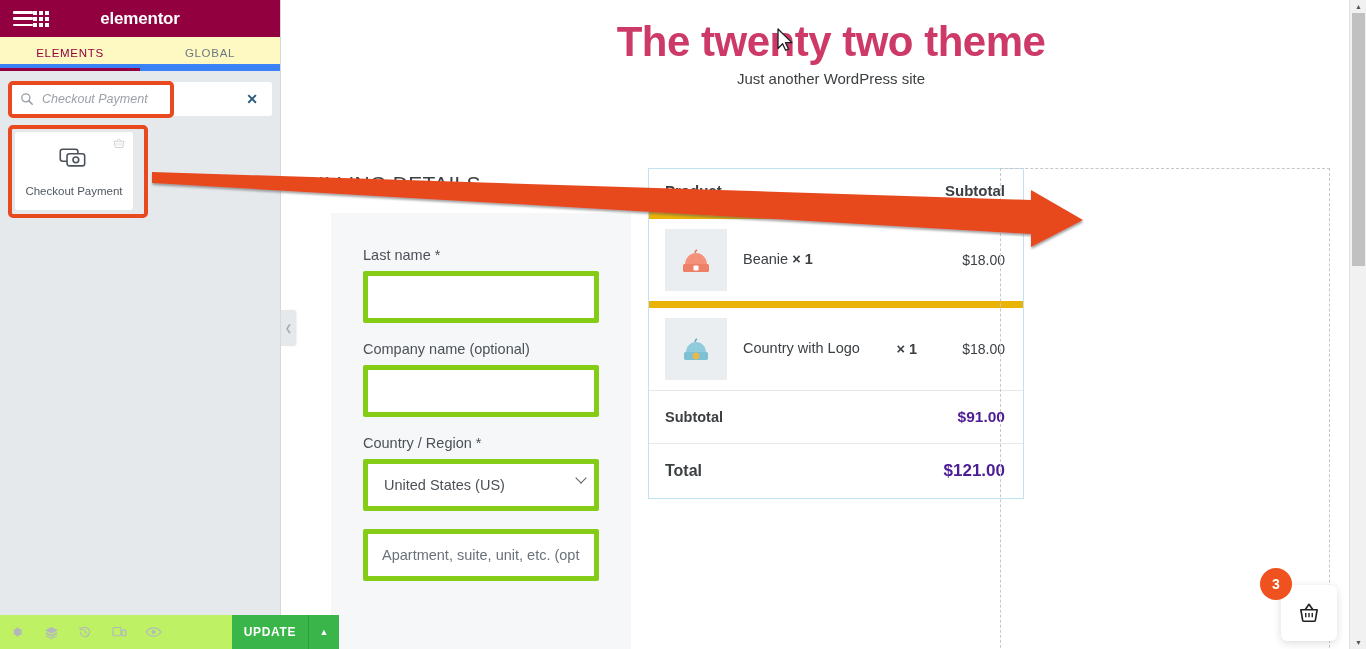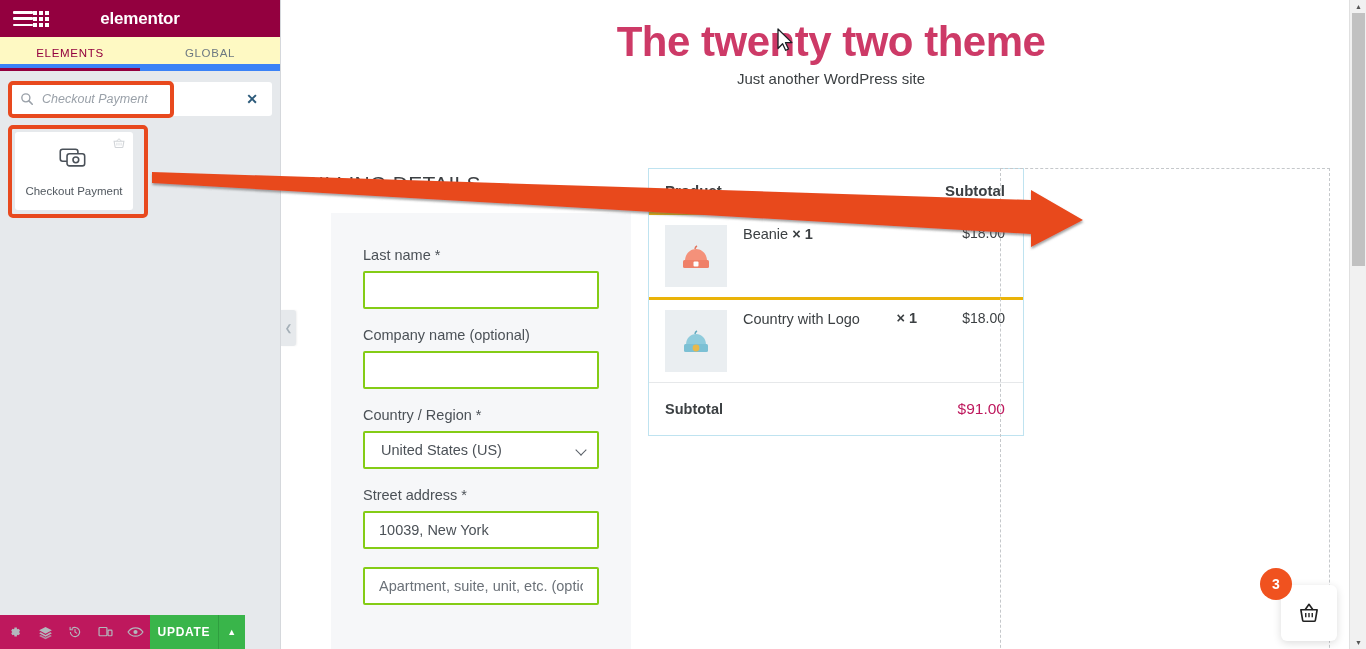--- a/index.html
+++ b/index.html
@@ -78,22 +78,22 @@
   .pro-badge {
     position: absolute; right: 7px; top: 5px; opacity: .45;
   }
   .hl-widget {
     position: absolute; left: 8px; top: 125px; width: 140px; height: 93px;
     border: 4px solid #e8491e; border-radius: 5px; pointer-events: none;
   }
 
   
   #panel-footer {
-    position: absolute; left: 0; bottom: 0; width: 245px; height: 34px;
-    background: #be185d; display: flex; align-items: center;
+    position: absolute; left: 0; bottom: 0; width: 339px; height: 34px;
+    background: #bef264; display: flex; align-items: center;
   }
   .footer-ico {
     width: 34px; height: 34px; display: flex; align-items: center;
     justify-content: center; color: #b3b8bd; cursor: pointer;
   }
   #update-btn {
     margin-left: auto; height: 34px; background: #39b54a; color: #fff;
     font-size: 12px; font-weight: bold; letter-spacing: .7px;
     display: flex; align-items: center; justify-content: center;
     width: 76px; cursor: pointer;
@@ -129,21 +129,21 @@
   #billing-heading {
     position: absolute; left: 8px; top: 172px;
     font-size: 21px; color: #3c4043; letter-spacing: .3px;
   }
   #billing-box {
     position: absolute; left: 35px; top: 213px; width: 300px; height: 440px;
     background: #f6f7f9;
   }
   .field-label { font-size: 14.5px; color: #4b5157; margin-bottom: 8px; }
   .field-input {
-    background: #fff; border: 2px solid #84cc16; height: 38px; border-radius: 2px;
+    background: #fff; border: 5px solid #84cc16; height: 52px; border-radius: 2px;
     font-family: "Liberation Sans", sans-serif; font-size: 14.5px;
     color: #4b5157; padding: 0 14px; width: 100%; outline: none;
   }
   .field-input::placeholder { color: #6b7178; }
   .f-row { display: flex; gap: 28px; }
   .f-col { flex: 1; }
   .f-block { margin-bottom: 18px; }
   .select-wrap { position: relative; }
   .select-wrap::after {
     content: ""; position: absolute; right: 14px; top: 15px;
@@ -158,36 +158,36 @@
     position: absolute; left: 352px; top: 168px;
     width: 376px; background: #fff;
     border: 1px solid #bfe3f0;
     font-size: 14.5px; color: #3c4043;
   }
   .ot-head {
     display: flex; justify-content: space-between; align-items: center;
     padding: 13px 18px 13px 16px; font-weight: bold; font-size: 15px;
   }
   .ot-row {
-    display: flex; align-items: flex-start; border-top: 3px solid #eab308;
+    display: flex; align-items: center; border-top: 7px solid #eab308;
     padding: 10px 18px 10px 16px; min-height: 80px;
   }
   .ot-thumb {
     width: 62px; height: 62px; background: #eaeef1; flex: none;
     display: flex; align-items: center; justify-content: center;
   }
   .ot-name { flex: 1; padding-left: 16px; line-height: 1.35; }
   .ot-qty { white-space: nowrap; }
   .ot-price { width: 72px; text-align: right; font-size: 14px; }
   .ot-total-row {
     display: flex; justify-content: space-between; align-items: center;
     border-top: 1px solid #e6e8ea; padding: 17px 18px 17px 16px;
     font-weight: bold;
   }
-  .ot-amt { color: #be185d; font-weight: normal; font-size: 15.5px; }
+  .ot-amt { color: #4c1d95; font-weight: bold; font-size: 15.5px; }
   .ot-total-row.big .ot-amt { font-size: 17px; }
   .ot-total-row.big .ot-lbl { font-size: 16px; }
 
   
   #drop-col {
     position: absolute; left: 704px; top: 168px; width: 330px; height: 520px;
     border: 1px dashed #c5c8cb;
   }
 
   
@@ -254,24 +254,20 @@
 
         <div class="f-block">
           <div class="field-label">Country / Region *</div>
           <div class="select-wrap">
             <div class="field-input select-box" style="display:flex;align-items:center;">
               <span>United States (US)</span>
             </div>
           </div>
         </div>
 
-        <div class="f-block">
-          <div class="field-label">Street address *</div>
-          <input class="field-input" value="10039, New York" style="">
-        </div>
 
         <div class="f-block">
           <input class="field-input" placeholder="Apartment, suite, unit, etc. (optional)" style="">
         </div>
       </div>
     </div>
 
     <div id="order-table">
       <div class="ot-head">
         <span>Product</span>
@@ -307,20 +303,24 @@
         <div class="ot-qty" style="font-weight:bold;padding-right:16px;">× 1</div>
         <div class="ot-price">$18.00</div>
       </div>
 
 
       <div class="ot-total-row">
         <span class="ot-lbl">Subtotal</span>
         <span class="ot-amt">$91.00</span>
       </div>
 
+      <div class="ot-total-row big">
+        <span class="ot-lbl">Total</span>
+        <span class="ot-amt">$121.00</span>
+      </div>
     </div>
 
     <div id="drop-col"></div>
 
     <div id="cart-fab">
       <svg width="26" height="26" viewBox="0 0 24 24">
         <path d="M4.5 9h15l-1.6 9.5a1.3 1.3 0 0 1-1.3 1.1H7.4a1.3 1.3 0 0 1-1.3-1.1L4.5 9z" fill="none" stroke="#222" stroke-width="1.5" stroke-linejoin="round"></path>
         <path d="M8.4 9l3.6-5 3.6 5" fill="none" stroke="#222" stroke-width="1.5" stroke-linejoin="round"></path>
         <path d="M9 12v4M12 12v4M15 12v4" stroke="#222" stroke-width="1.3"></path>
       </svg>

